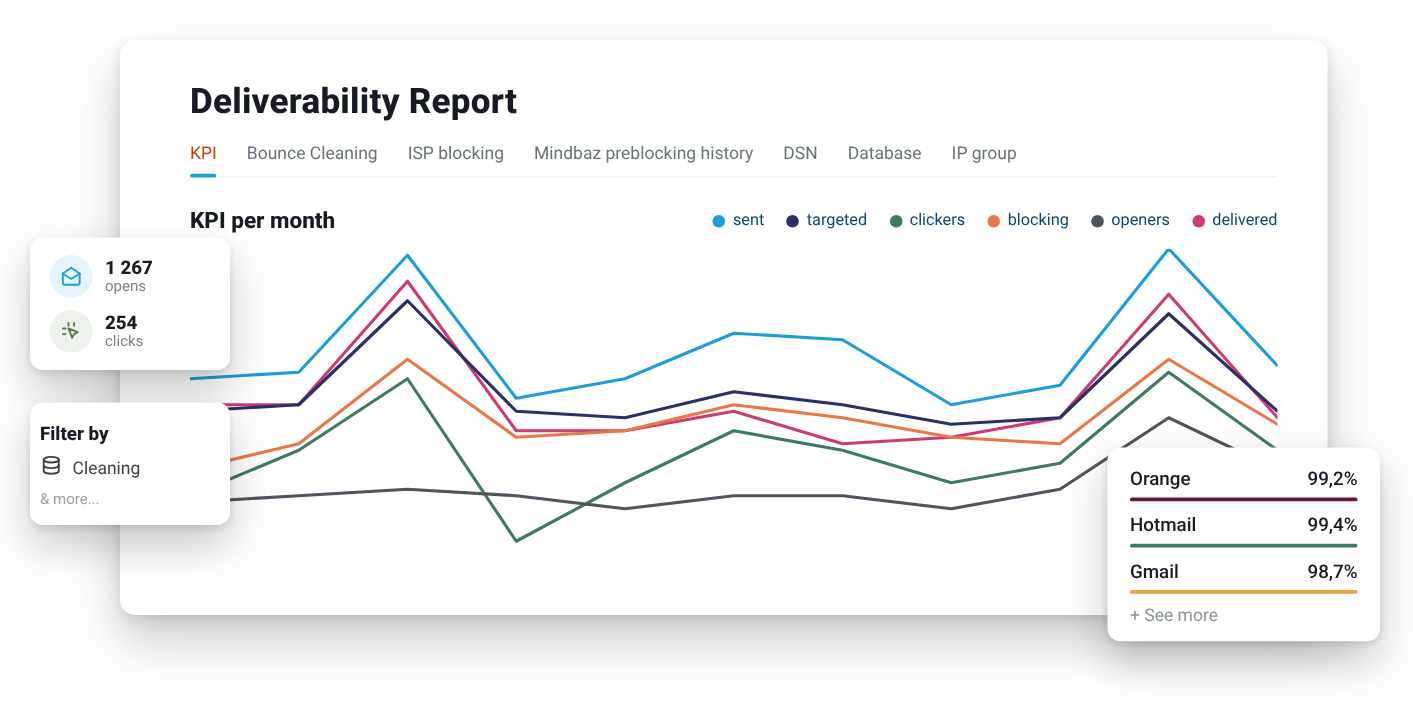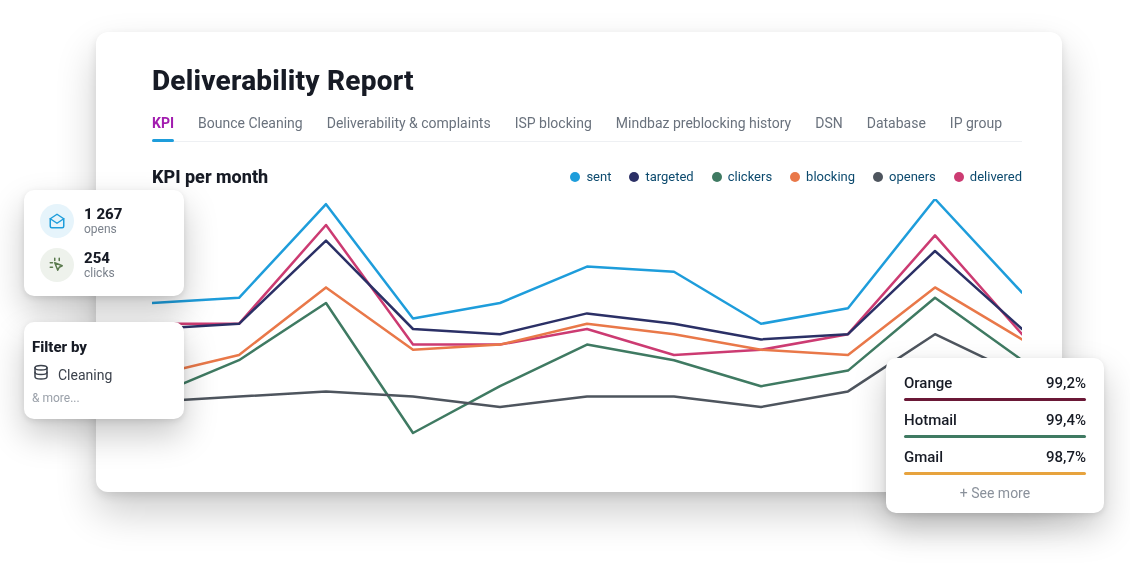--- a/index.html
+++ b/index.html
@@ -29,22 +29,22 @@
     color: #6a727d;
     border-bottom: 1px solid #eef0f3;
     padding-bottom: 0;
   }
   .tab {
     padding-bottom: 10px;
     cursor: pointer;
     position: relative;
   }
   .tab.active {
-    color: #a21caf;
-    font-weight: 700;
+    color: #c2410c;
+    font-weight: 400;
   }
   .tab.active::after {
     content: "";
     position: absolute;
     left: 0; right: 0; bottom: -1px;
     height: 3px;
     background: #1e9ddb;
     border-radius: 2px;
   }
   .chart-header {
@@ -114,33 +114,32 @@
     background: #fff;
     border-radius: 10px;
     box-shadow: 0 16px 34px rgba(0,0,0,0.22), 0 2px 6px rgba(0,0,0,0.10);
     padding: 16px 18px 12px;
   }
   .isp-row { margin-bottom: 10px; }
   .isp-top { display: flex; justify-content: space-between; font-size: 15px; color: #171b25; }
   .isp-name { font-weight: 500; }
   .isp-val  { font-weight: 500; font-variant-numeric: tabular-nums; }
   .isp-bar  { margin-top: 6px; width: 100%; height: 3px; border-radius: 2px; }
-  .isp-more { margin-top: 4px; font-size: 14px; color: #8a919b; cursor: pointer; text-align: center; }
+  .isp-more { margin-top: 4px; font-size: 14px; color: #8a919b; cursor: pointer; }
 
 </style>
 </head>
 <body>
 
 <div class="main-card">
   <h1 class="title">Deliverability Report</h1>
 
   <div class="tabs" id="tabs">
       <div class="tab active">KPI</div>
       <div class="tab">Bounce Cleaning</div>
-      <div class="tab">Deliverability &amp; complaints</div>
       <div class="tab">ISP blocking</div>
       <div class="tab">Mindbaz preblocking history</div>
       <div class="tab">DSN</div>
       <div class="tab">Database</div>
       <div class="tab">IP group</div>
     </div>
 
   <div class="chart-header">
     <div class="chart-title">KPI per month</div>
     <div class="legend" id="legend">

